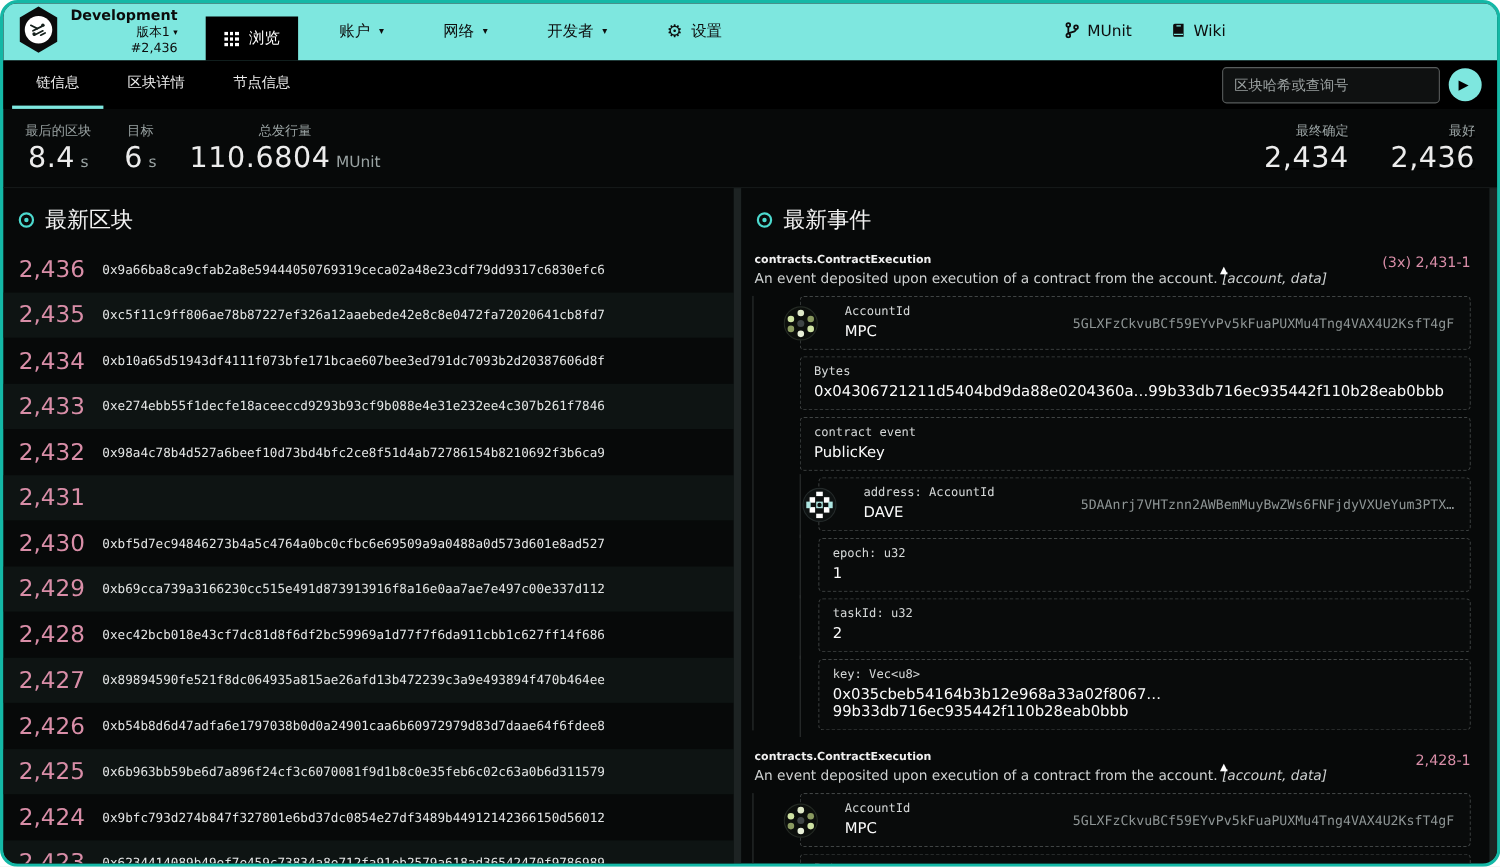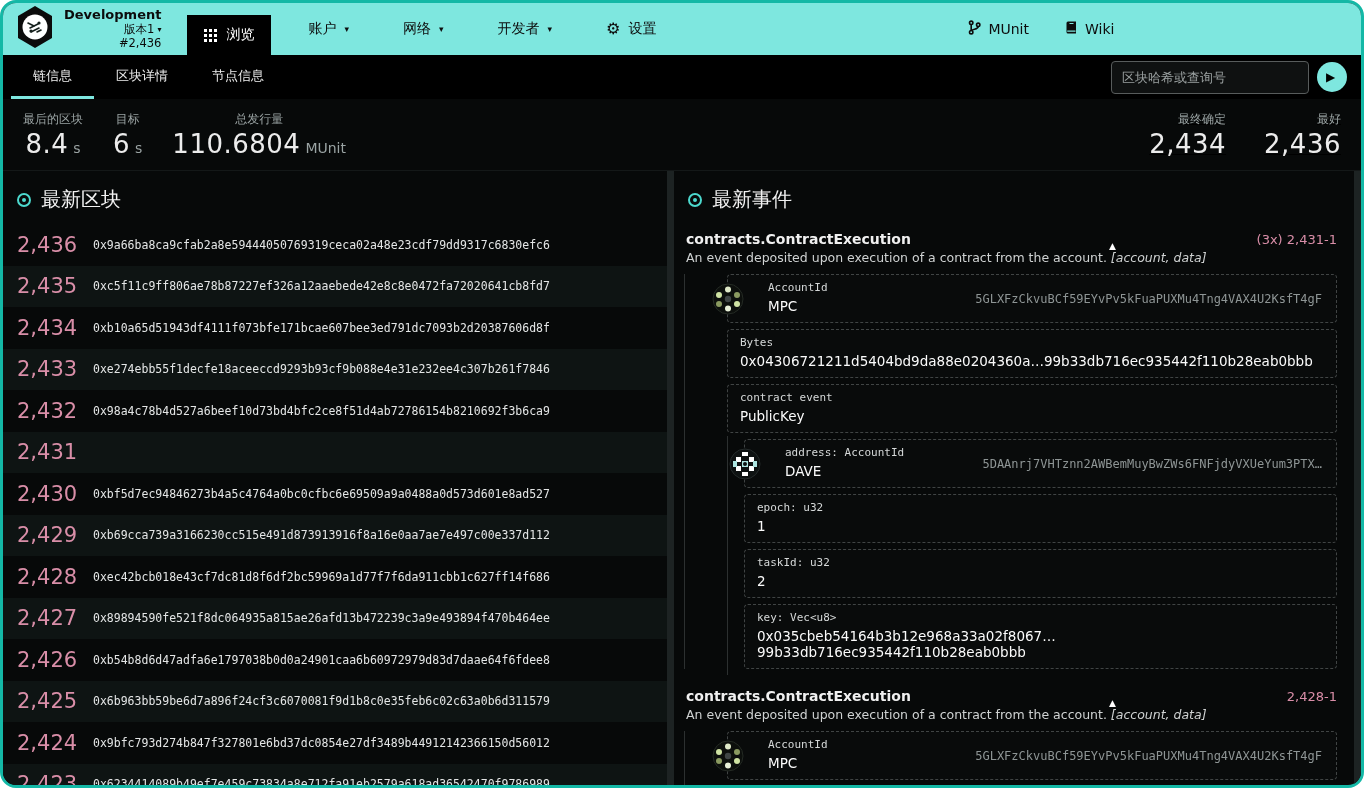--- a/index.html
+++ b/index.html
@@ -58,21 +58,21 @@
   .bullet{width:14px;height:14px;border-radius:50%;border:2px solid #4cd9ce;position:relative;flex:none;}
   .bullet::after{content:"";position:absolute;left:3px;top:3px;width:4px;height:4px;border-radius:50%;background:#4cd9ce;}
 
   .block-row{height:41.5px;display:flex;align-items:center;}
   .blocks-list .block-row:nth-child(even){background:#0e1413;}
   .block-number{width:54px;margin-left:14px;text-align:right;font-size:21px;color:#d98ea8;cursor:pointer;}
   .block-hash{margin-left:22px;font-family:"DejaVu Sans Mono","Liberation Mono",monospace;font-size:11.5px;color:#e4e6e6;}
 
   .event{margin-bottom:4px;}
   .event-head{position:relative;padding:7px 16px 5px 12px;}
-  .event-name{font-size:14px;font-weight:600;color:#f0f0f0;}
+  .event-name{font-size:10px;font-weight:600;color:#f0f0f0;}
   .event-ref{position:absolute;top:8px;right:16px;font-size:13px;color:#d98ea8;cursor:pointer;}
   .event-arrow{position:absolute;top:17px;right:237px;font-size:9px;color:#fff;cursor:pointer;}
   .event-desc{font-size:12.5px;color:#cfd2d2;margin-top:3px;}
   .event-sig{font-style:italic;}
   .event-fields{margin:4px 0 12px 10px;border-left:1px solid #2c3030;padding-left:42px;}
   .field{position:relative;border:1px dashed #404444;border-radius:4px;padding:6px 12px 8px;margin:0 16px 6px 0;background:#090b0b;}
   .field.indented{margin-left:17px;}
   .field.indented::before{content:"";position:absolute;left:-18px;top:-4px;height:calc(100% + 11px);width:1px;background:#2c3030;}
   .field-label{font-family:"DejaVu Sans Mono","Liberation Mono",monospace;font-size:11px;color:#d6d9d9;}
   .field-value{margin-top:4px;font-size:13.5px;color:#fbfbfb;}

